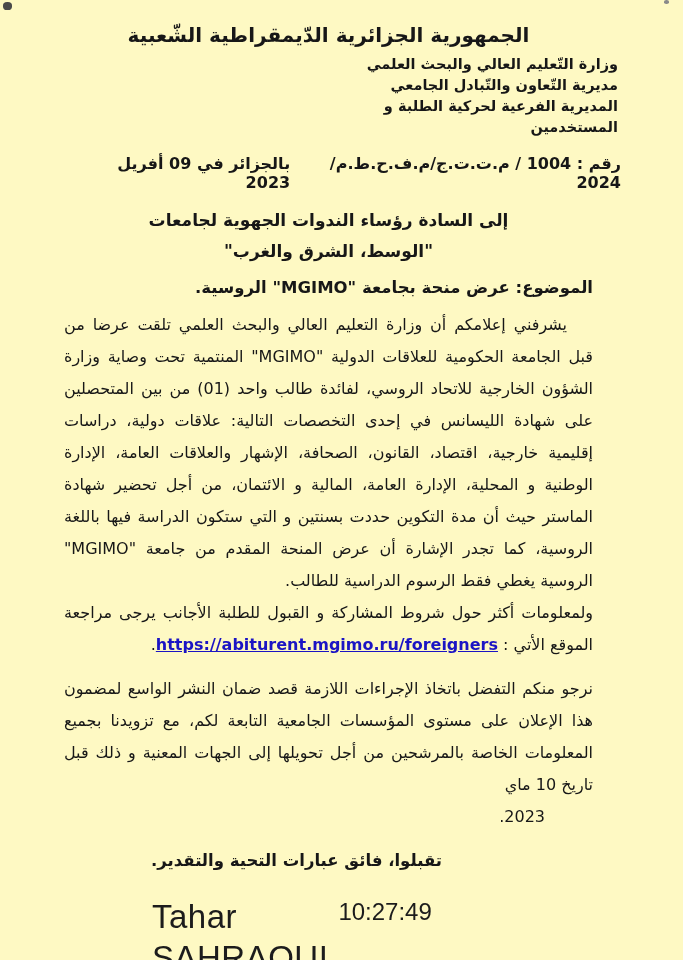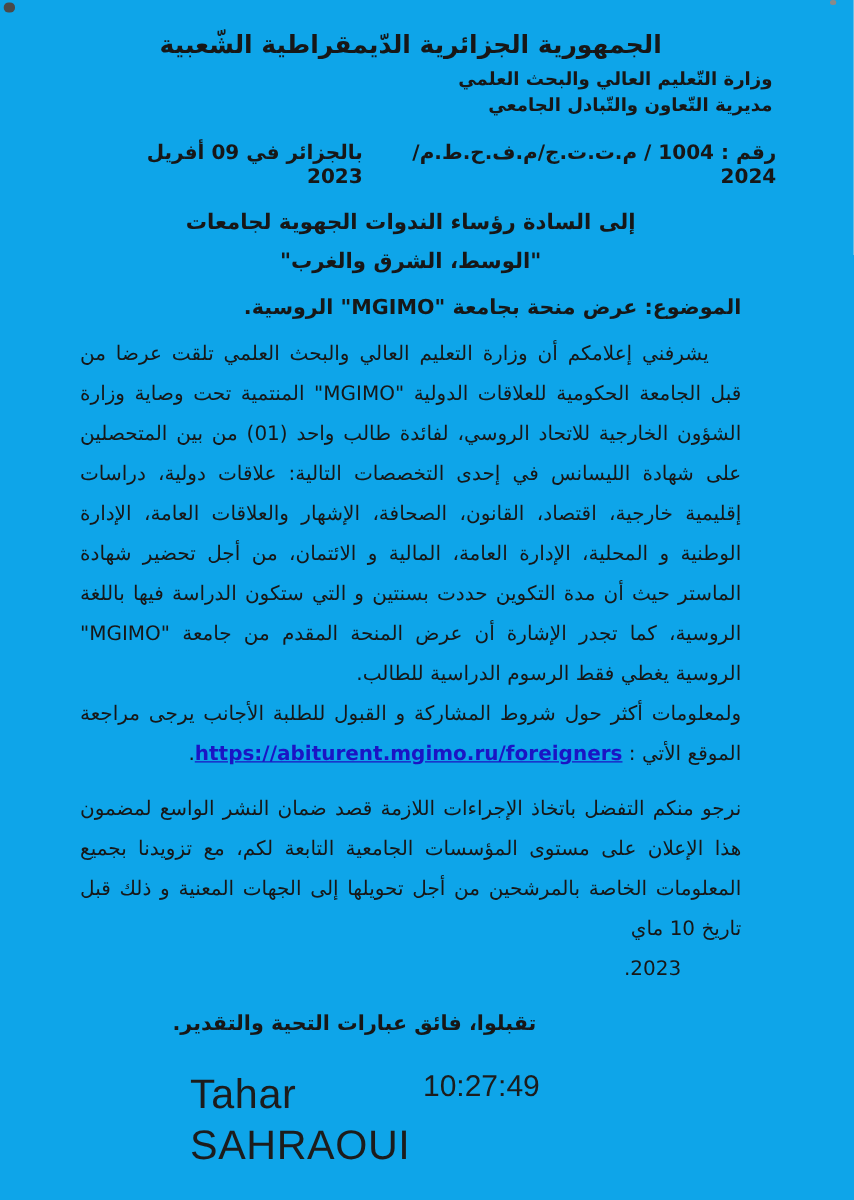--- a/index.html
+++ b/index.html
@@ -1,20 +1,20 @@
 <!DOCTYPE html>
 <html lang="ar"><head>
 <meta charset="utf-8">
 <style>
   html,body{margin:0;padding:0;background:#e8e8e8;}
   .page{
     position:relative;
     width:683px;height:960px;
     margin:0 auto;
-    background:#0ea5e9;
+    background:#fef9c3;
     direction:rtl;
     font-family:"DejaVu Sans",sans-serif;
     color:#171717;
     overflow:hidden;
     box-sizing:border-box;
     padding:22px 90px 0 64px;
   }
   .speck{position:absolute;background:#4a4a4a;border-radius:45%;}
   .speck1{left:3px;top:2px;width:9px;height:8px;}
   .speck2{left:664px;top:0;width:5px;height:4px;background:#8a8a8a;}
@@ -46,21 +46,21 @@
   .para3{margin-top:12px;}
   .para3-last{
     font-size:16px;line-height:32px;text-align:left;
     direction:rtl;text-align:right;padding-left:0;padding-right:48px;
   }
   .link{
     color:#1b14c4;font-weight:bold;text-decoration:underline;
     direction:ltr;unicode-bidi:embed;cursor:pointer;
   }
   .closing{
-    position:relative;right:45px;
+    position:relative;right:32px;
     margin-top:18px;text-align:center;
     font-weight:bold;font-size:16.5px;
   }
   .signature{
     direction:ltr;display:flex;align-items:flex-start;gap:10px;
     margin:26px 0 0 88px;
     font-family:"Liberation Sans","DejaVu Sans",sans-serif;
     color:#1c1c1c;
   }
   .sig-name{font-size:33px;line-height:41px;font-weight:400;letter-spacing:.5px;}
@@ -72,20 +72,21 @@
 <div class="page">
 
   <div class="speck speck1"></div>
   <div class="speck speck2"></div>
 
   <h1 class="doc-title">الجمهورية الجزائرية الدّيمقراطية الشّعبية</h1>
 
   <div class="ministry">
     <div>وزارة التّعليم العالي والبحث العلمي</div>
     <div>مديرية التّعاون والتّبادل الجامعي</div>
+    <div>المديرية الفرعية لحركية الطلبة و المستخدمين</div>
   </div>
 
   <div class="ref-row">
     <span>رقم : 1004 / م.ت.ت.ج/م.ف.ح.ط.م/ 2024</span>
     <span>بالجزائر في  09 أفريل 2023</span>
   </div>
 
   <div class="recipient">
     <div>إلى السادة رؤساء الندوات الجهوية لجامعات</div>
     <div class="recipient-line2">"الوسط، الشرق والغرب"</div>

